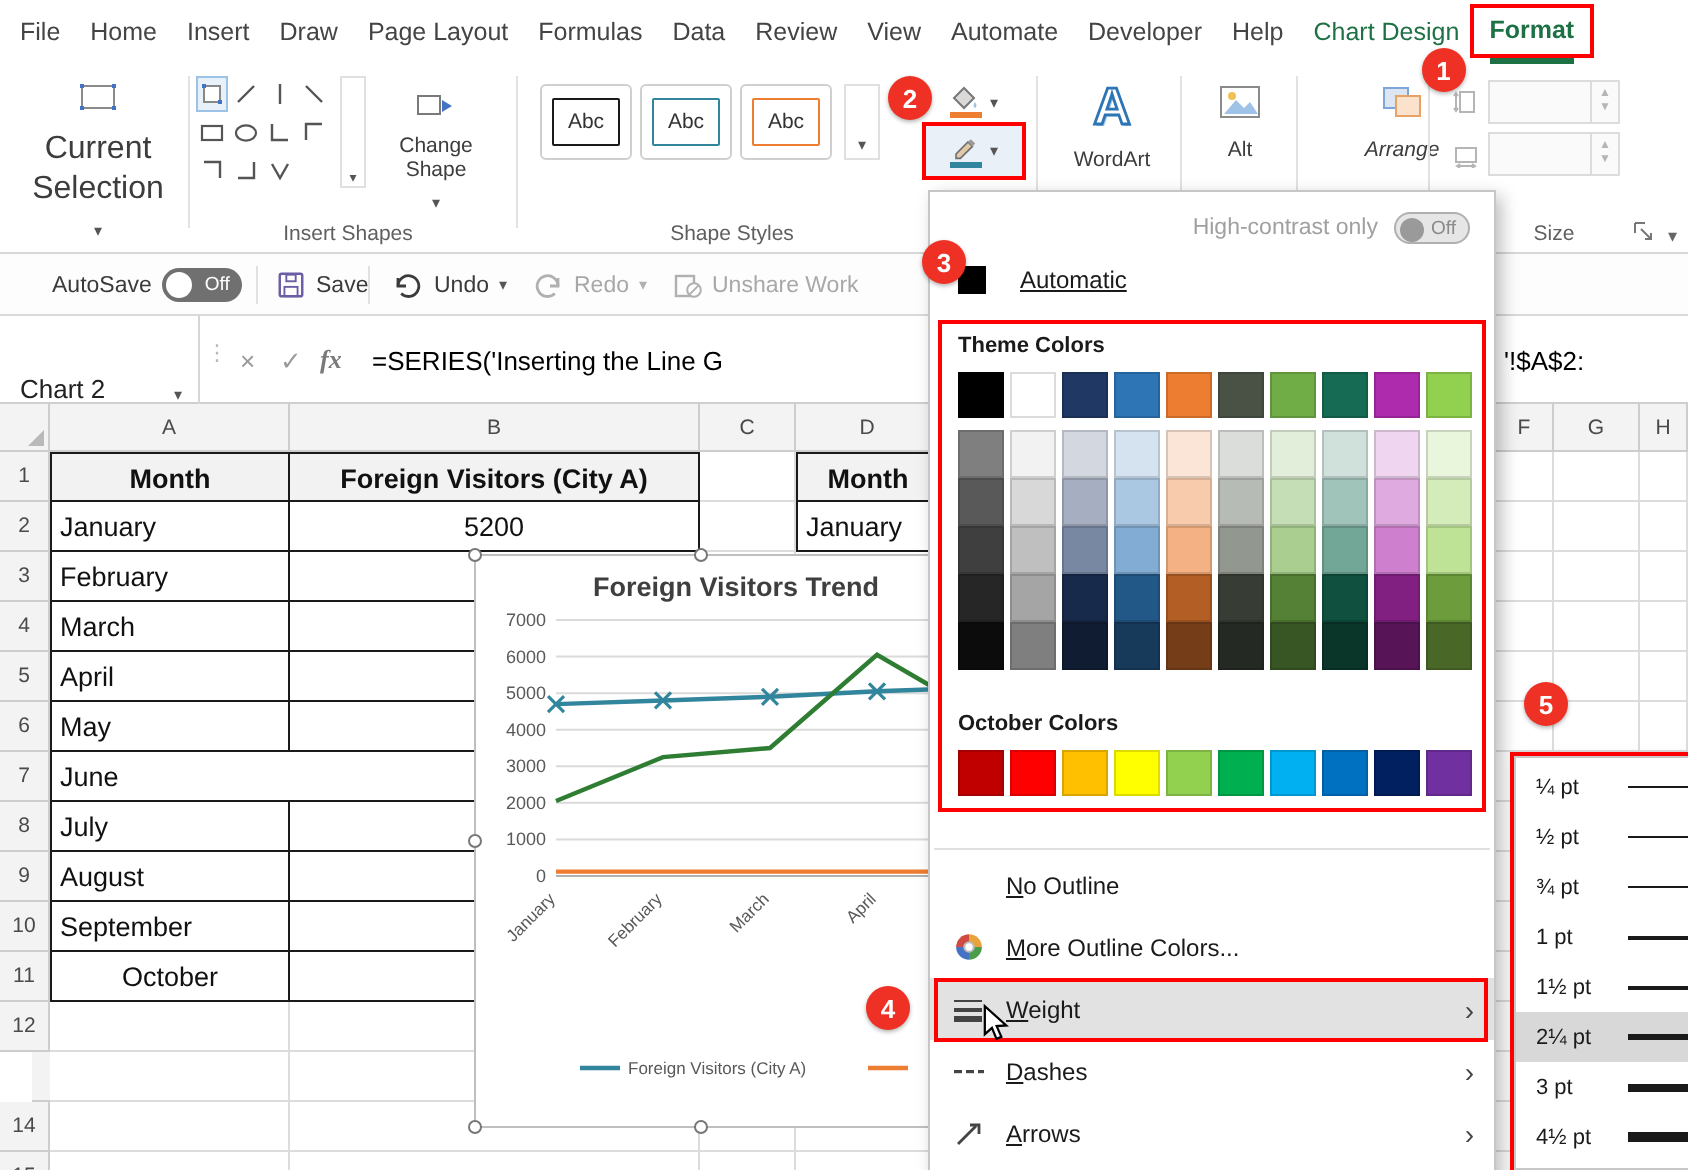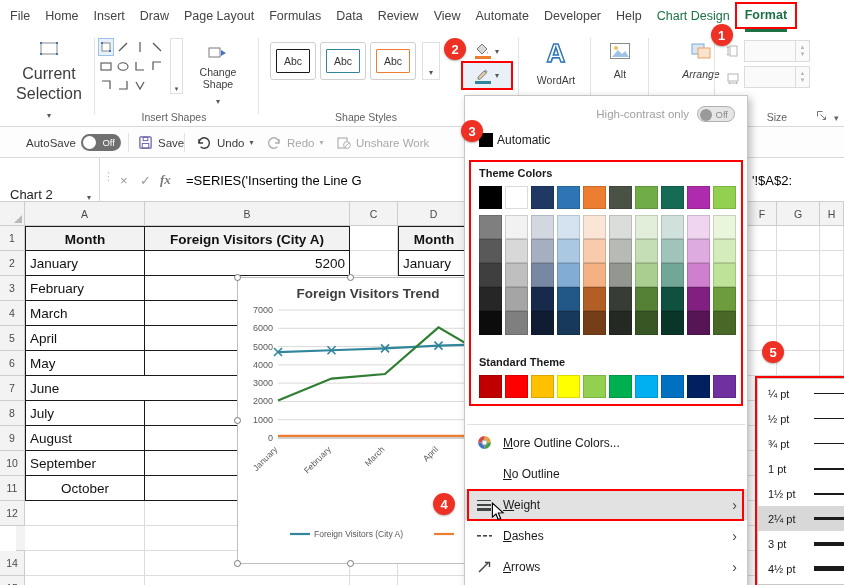--- a/index.html
+++ b/index.html
@@ -94,42 +94,42 @@
   
   #sheet { position:absolute; left:0; top:202px; width:844px; height:383px; background:#fff; }
   .colhdr,.rowhdr,#corner { position:absolute; background:#f3f3f3; border-right:1px solid #cdcdcd;
     border-bottom:1px solid #cdcdcd; font-size:10.5px; color:#4a4a4a; display:flex; align-items:center; justify-content:center; }
   #corner { left:0; top:0; width:25px; height:24px; }
   #corner::after { content:""; position:absolute; right:2px; bottom:2px; border-left:8px solid transparent;
     border-bottom:8px solid #b9b9b9; }
   .cell { position:absolute; background:#fff; border-right:1px solid #dcdcdc; border-bottom:1px solid #dcdcdc;
     font-size:13.5px; color:#111; line-height:25px; white-space:nowrap; overflow:hidden; padding:0 4px; }
   .cell.th { font-weight:bold; text-align:center; background:#f2f2f2; }
-  .cell.right { text-align:right; }
+  .cell.right { text-align:center; }
   .cell.tb { border-right:1px solid #1a1a1a; border-bottom:1px solid #1a1a1a; }
   .cell.bt { border-top:1px solid #1a1a1a; }
   .cell.bl { border-left:1px solid #1a1a1a; }
 
   
   #chart { position:absolute; left:237px; top:277px; width:228px; height:287px; background:#fff;
     border:1px solid #bfbfbf; overflow:hidden; z-index:10; }
   #chart-title { position:absolute; left:0; top:8px; width:260px; text-align:center;
     font-size:13.5px; font-weight:bold; color:#3f3f3f; }
   #chart svg.plot { position:absolute; left:0; top:0; }
   .handle { position:absolute; width:7px; height:7px; border-radius:50%; background:#fff; border:1px solid #777; z-index:11; }
 
   
   #dropdown { position:absolute; left:464px; top:95px; width:284px; height:502px; background:#fff;
     border:1px solid #c6c6c6; box-shadow:3px 3px 8px rgba(0,0,0,.25); z-index:40; font-size:12px; color:#1a1a1a; }
   #hc-row { margin-top:6px; height:24px; display:flex; align-items:center; justify-content:flex-end;
     gap:8px; padding-right:12px; color:#a0a0a0; font-size:11.5px; }
   .pill.gray { background:#e6e6e6; border:1px solid #b0b0b0; width:38px; height:16px; }
   .pill.gray .knob { background:#9a9a9a; width:12px; height:12px; }
   .pill.gray .pill-txt { color:#8a8a8a; top:2px; }
-  #automatic-row { height:28px; display:flex; align-items:center; gap:4px; padding-left:14px; }
+  #automatic-row { height:28px; display:flex; align-items:center; gap:17px; padding-left:14px;text-decoration:underline; }
   #automatic-row .sw { width:14px; height:14px; background:#000; }
   #colors-wrap { position:relative; margin:6px 4px 0 4px; padding:4px 10px 8px 10px; }
   #colors-wrap .red-box { position:absolute; left:0; right:0; top:0; bottom:0; border:2px solid #f00; pointer-events:none; }
   .section-label { font-size:11px; font-weight:bold; height:18px; line-height:18px; }
   .swatch-row { display:grid; grid-template-columns:repeat(10,23px); gap:0 3px; margin-top:4px; }
   .swatch-row .sw, #tint-grid .sw { width:23px; height:23px; box-shadow:inset 0 0 0 1px rgba(0,0,0,.14); }
   #tint-grid { display:grid; grid-template-columns:repeat(10,23px); gap:0 3px; margin-top:6px; }
   #tint-grid .sw { height:24px; }
   #std-label { margin-top:18px; }
   .menu-sep { height:1px; background:#e0e0e0; margin:18px 2px 2px 2px; }
@@ -668,51 +668,51 @@
           <div class="sw" style="background: rgb(127, 127, 127);"></div>
           <div class="sw" style="background: rgb(16, 28, 50);"></div>
           <div class="sw" style="background: rgb(23, 58, 91);"></div>
           <div class="sw" style="background: rgb(118, 62, 24);"></div>
           <div class="sw" style="background: rgb(37, 41, 35);"></div>
           <div class="sw" style="background: rgb(56, 86, 35);"></div>
           <div class="sw" style="background: rgb(10, 53, 41);"></div>
           <div class="sw" style="background: rgb(87, 21, 87);"></div>
           <div class="sw" style="background: rgb(73, 104, 40);"></div>
         </div>
-      <div class="section-label" id="std-label">Standard Theme</div>
+      <div class="section-label" id="std-label">October Colors</div>
       <div class="swatch-row" id="standard-colors">
           <div class="sw" style="background: rgb(192, 0, 0);"></div>
           <div class="sw" style="background: rgb(255, 0, 0);"></div>
           <div class="sw" style="background: rgb(255, 192, 0);"></div>
           <div class="sw" style="background: rgb(255, 255, 0);"></div>
           <div class="sw" style="background: rgb(146, 208, 80);"></div>
           <div class="sw" style="background: rgb(0, 176, 80);"></div>
           <div class="sw" style="background: rgb(0, 176, 240);"></div>
           <div class="sw" style="background: rgb(0, 112, 192);"></div>
           <div class="sw" style="background: rgb(0, 32, 96);"></div>
           <div class="sw" style="background: rgb(112, 48, 160);"></div>
         </div>
     </div>
     <div class="menu-sep"></div>
     <div id="menu-items">
         <div class="menu-row">
+          <span class="mi"></span>
+          <span><u>N</u>o Outline</span>
+        </div>
+        <div class="menu-row">
           <span class="mi">
             <svg width="15" height="15" viewBox="0 0 14 14">
               <path d="M7 7 L7 1 A6 6 0 0 1 13 7 Z" fill="#e8a33d"></path>
               <path d="M7 7 L13 7 A6 6 0 0 1 7 13 Z" fill="#4a9e4a"></path>
               <path d="M7 7 L7 13 A6 6 0 0 1 1 7 Z" fill="#4472c4"></path>
               <path d="M7 7 L1 7 A6 6 0 0 1 7 1 Z" fill="#d04a42"></path>
               <circle cx="7" cy="7" r="2.2" fill="#fff" stroke="#bbb"></circle>
             </svg>
           </span>
           <span><u>M</u>ore Outline Colors...</span>
-        </div>
-        <div class="menu-row">
-          <span class="mi"></span>
-          <span><u>N</u>o Outline</span>
         </div>
         <div class="menu-row hl">
           <span class="mi">
             <svg width="16" height="14" viewBox="0 0 16 14">
               <rect y="2" width="14" height="1" fill="#444"></rect>
               <rect y="6" width="14" height="2" fill="#444"></rect>
               <rect y="10" width="14" height="3" fill="#444"></rect>
             </svg>
           </span>
           <span><u>W</u>eight</span>

